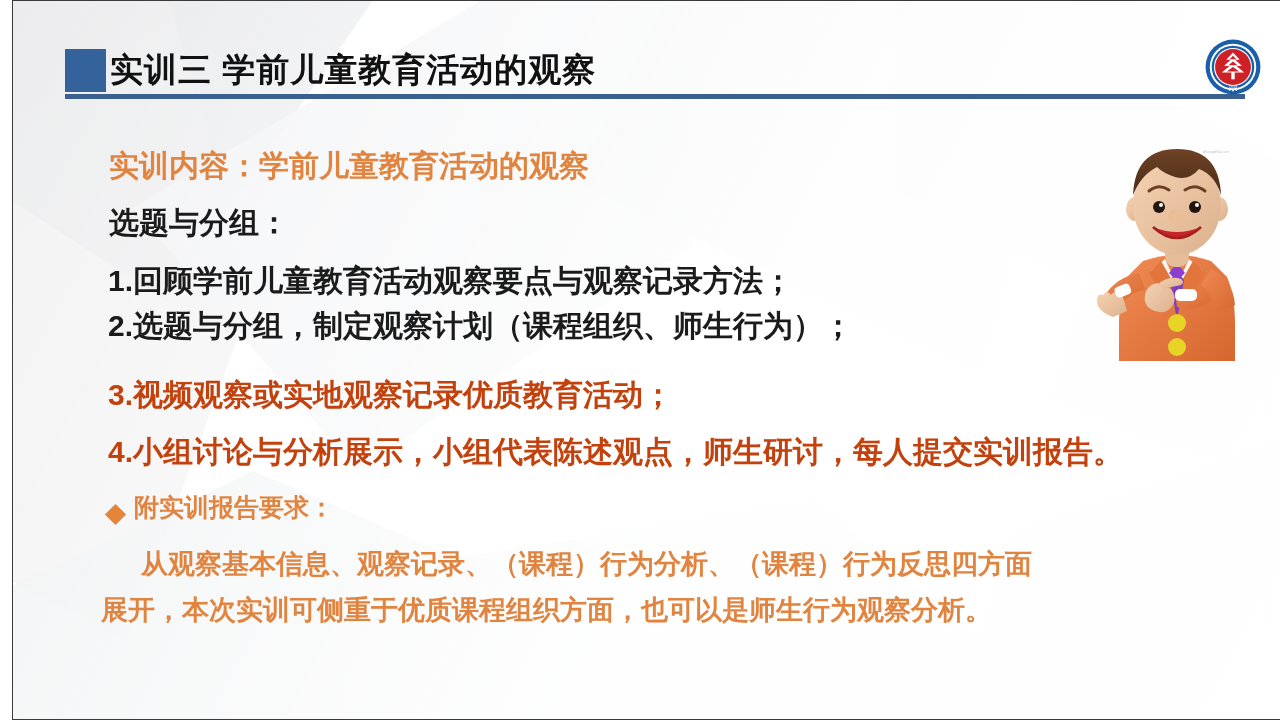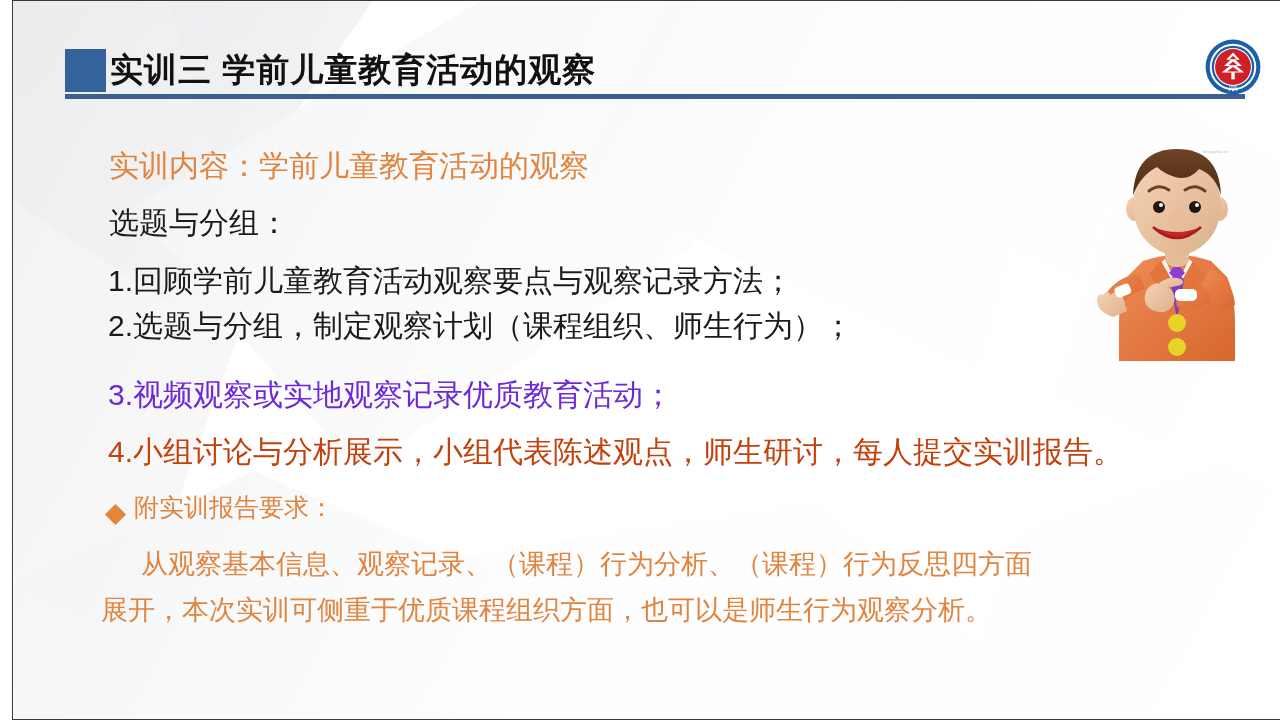--- a/index.html
+++ b/index.html
@@ -139,26 +139,27 @@
   
   .content {
     position: absolute;
     left: 0; top: 0;
     width: 1280px; height: 720px;
   }
   .line {
     position: absolute;
     white-space: nowrap;
     line-height: 1.15;
+    font-weight: bold;
   }
   .l-content   { left: 96px;  top: 148px; font-size: 30px; color: #e18440; }
   .l-steps     { left: 96px;  top: 205px; font-size: 30px; color: #1b1b1b; }
   .l-s1        { left: 95px;  top: 263px; font-size: 30px; color: #1b1b1b; text-align: right; }
   .l-s2        { left: 95px;  top: 308px; font-size: 30px; color: #1b1b1b; }
-  .l-s3        { left: 95px;  top: 377px; font-size: 30px; color: #6d28d9; }
+  .l-s3        { left: 95px;  top: 377px; font-size: 30px; color: #c2410c; }
   .l-s4        { left: 95px;  top: 434px; font-size: 30px; color: #c2410c; }
 
   .l-note-head {
     left: 95px; top: 492px;
     font-size: 25px; color: #e18440;
     display: flex; align-items: flex-end; gap: 11px;
   }
   .diamond {
     width: 15px; height: 15px;
     background: #e5853a;

